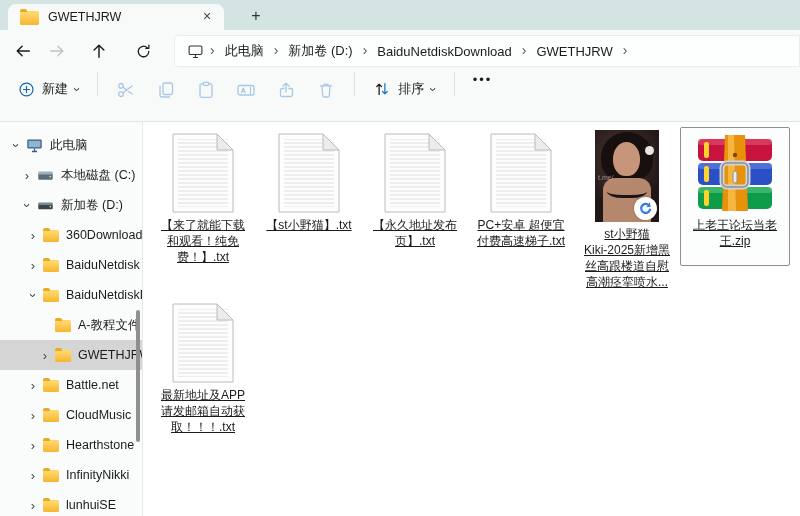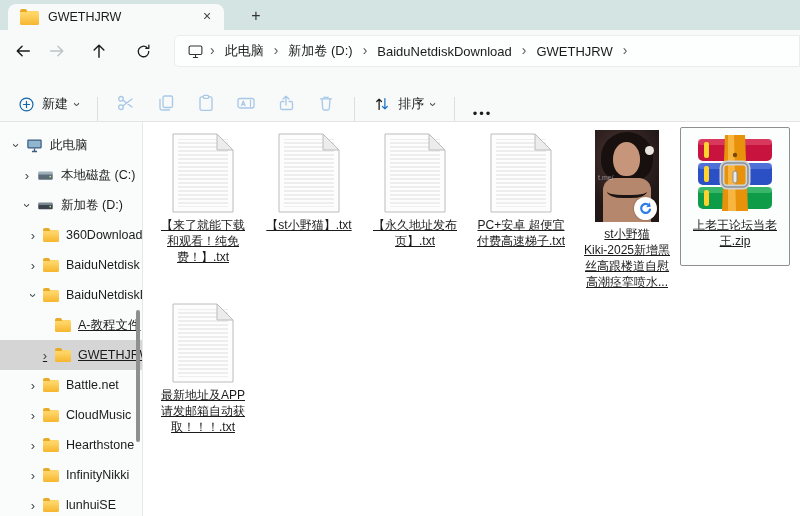--- a/index.html
+++ b/index.html
@@ -24,40 +24,40 @@
   .navbtn svg { display:block; }
   .addressbar { flex:1; height:32px; margin:0 0 0 14px; background:#fdfefe;
     border:1px solid #ececec; border-radius:5px 0 0 5px; display:flex; align-items:center;
     padding:0 6px; overflow:hidden; }
   .bc-item { font-size:13px; padding:3px 6px; border-radius:4px; white-space:nowrap; }
   .bc-sep { font-size:14px; color:#555; padding:0 4px 2px 4px; }
   .bc-pc { display:flex; align-items:center; padding:0 2px 0 6px; }
 
   
   .toolbar { height:50px; background:#f7faf9; border-bottom:1px solid #e2e5e4;
-    display:flex; align-items:flex-end; }
+    display:flex; align-items:flex-start; }
   .tbtn { display:flex; align-items:center; gap:7px; padding:8px 10px; border-radius:5px;
     font-size:13px; }
   .tbtn .lbl { color:#1b1b1b; }
   .chev { display:inline-block; font-size:13px; color:#454545; line-height:1; }
   .rot90 { transform:rotate(90deg); }
   .tb-sep { width:1px; height:24px; background:#dcdfde; margin:0 8px; }
   .icbtn { width:40px; height:36px; display:flex; align-items:center; justify-content:center; }
   .more { font-size:13px; letter-spacing:2px; color:#1b1b1b; padding:0 10px; }
 
   
   .main { display:flex; height:394px; background:#fff; }
   .sidebar { width:152px; background:#fafbfb; border-right:1px solid #e8e8e8;
     padding-top:8px; position:relative; overflow:hidden; }
   .srow { height:30px; display:flex; align-items:center; font-size:12.5px;
     white-space:nowrap; overflow:hidden; }
   .srow .sx { width:16px; text-align:center; flex:none; }
   .srow .sic { margin:0 7px 0 2px; flex:none; display:flex; }
   .lvl1 { padding-left:8px; } .lvl2 { padding-left:19px; }
-  .lvl3 { padding-left:25px; } .lvl4 { padding-left:37px;text-decoration:underline; }
+  .lvl3 { padding-left:25px; } .lvl4 { padding-left:37px; }
   .srow.sel { background:#d5d5d5; }
   .sb-scroll { position:absolute; right:2px; top:188px; width:4px; height:132px;
     background:#8f8f8f; border-radius:2px; }
 
   .content { flex:1; padding:8px 0 0 7px;text-decoration:underline; }
   .grid { display:flex; flex-wrap:wrap; width:650px; align-items:flex-start; }
   .file { width:106px; display:flex; flex-direction:column; align-items:center;
     margin-bottom:10px; }
   .iconwrap { height:83px; padding-top:3px; display:flex; justify-content:center; }
   .flabel { margin-top:4px; font-size:12px; line-height:16px; text-align:center;

